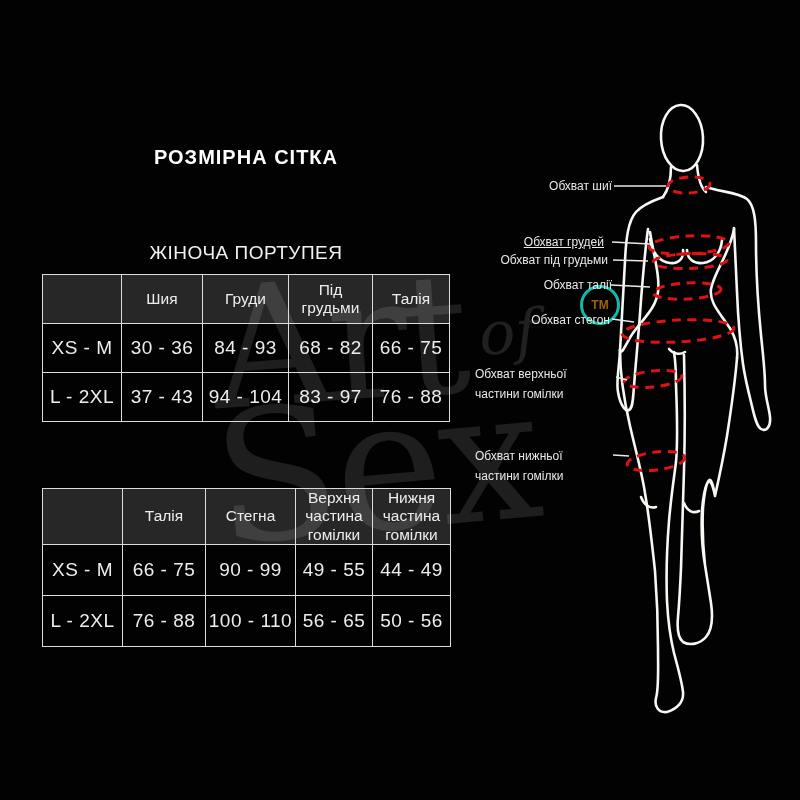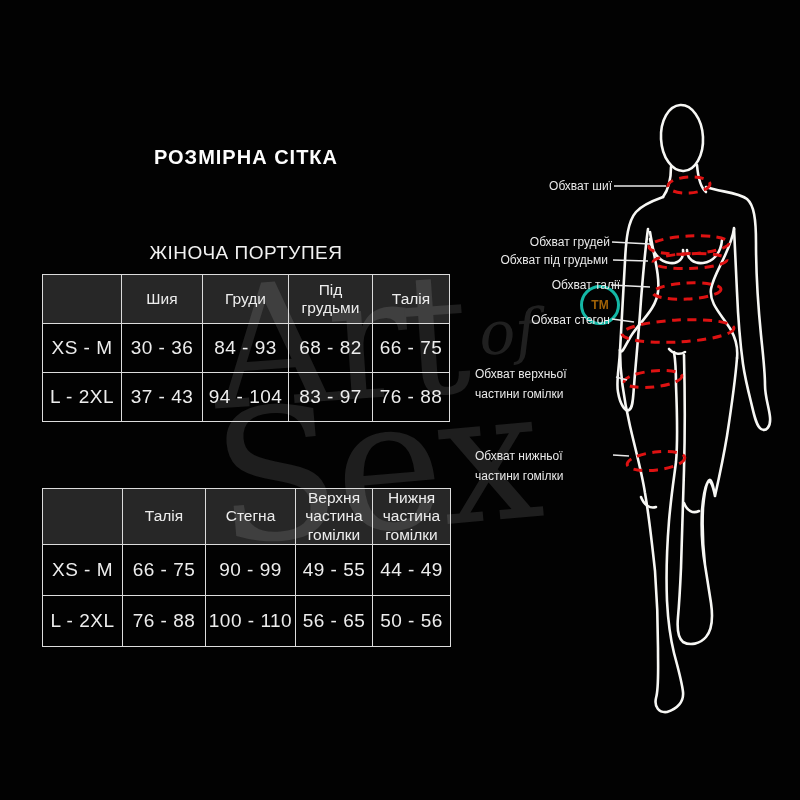--- a/index.html
+++ b/index.html
@@ -120,23 +120,23 @@
         <td>L - 2XL</td>
         <td>76 - 88</td>
         <td>100 - 110</td>
         <td>56 - 65</td>
         <td>50 - 56</td>
       </tr>
     </tbody>
   </table>
 
   <div class="fig-label" style="right:188px;top:176px;">Обхват шиї</div>
-  <div class="fig-label" style="right:190px;top:232px;">Обхват грудей</div>
+  <div class="fig-label" style="right:196px;top:232px;text-decoration:underline;">Обхват грудей</div>
   <div class="fig-label" style="right:192px;top:250px;">Обхват під грудьми</div>
-  <div class="fig-label" style="right:180px;top:275px;">Обхват талії</div>
+  <div class="fig-label" style="right:188px;top:275px;">Обхват талії</div>
   <div class="fig-label" style="right:190px;top:310px;">Обхват стегон</div>
   <div class="fig-label centered" style="left:475px;top:364px;">
     <span>Обхват верхньої</span><br>
     <span>частини гомілки</span>
   </div>
   <div class="fig-label centered" style="left:475px;top:446px;">
     <span>Обхват нижньої</span><br>
     <span>частини гомілки</span>
   </div>
 

